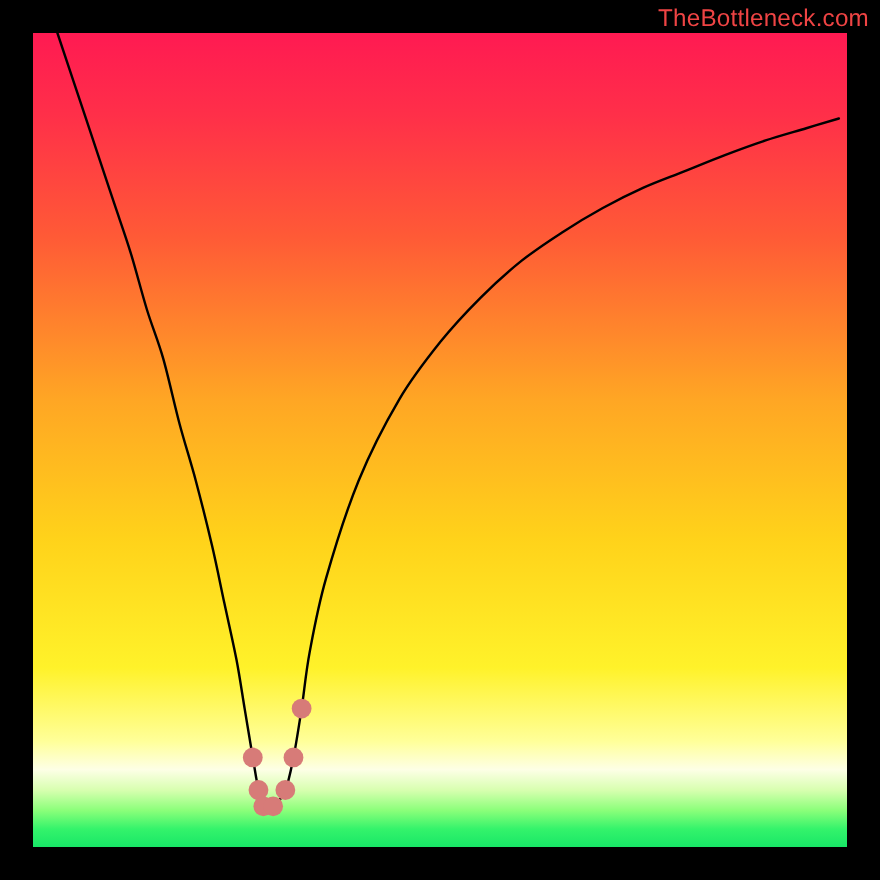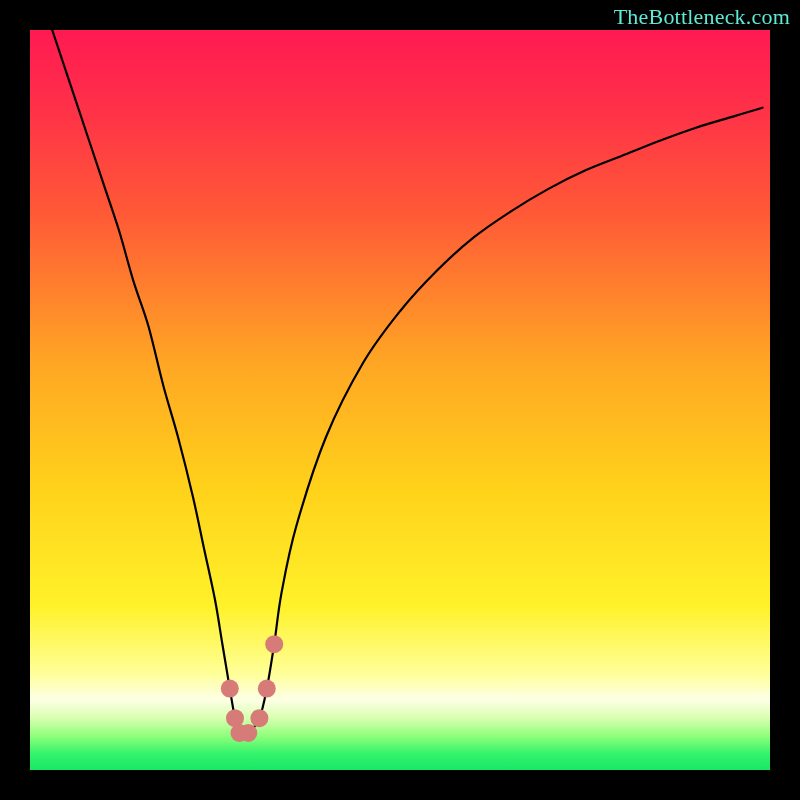--- a/index.html
+++ b/index.html
@@ -27,23 +27,23 @@
     overflow: hidden;
   }
   .gradient {
     position: absolute;
     left: 0; top: 0; right: 0; bottom: 0;
   }
   .watermark {
     position: absolute;
     top: 4px;
     right: 10px;
-    font-family: Liberation Serif, serif;
+    font-family: Liberation Sans, sans-serif;
     font-size: 22px;
-    color: #5eead4;
+    color: #ef4444;
     letter-spacing: 0.2px;
     user-select: none;
   }
   svg.curve {
     position: absolute;
     left: 0; top: 0;
     width: 740px;
     height: 740px;
     overflow: visible;
   }

